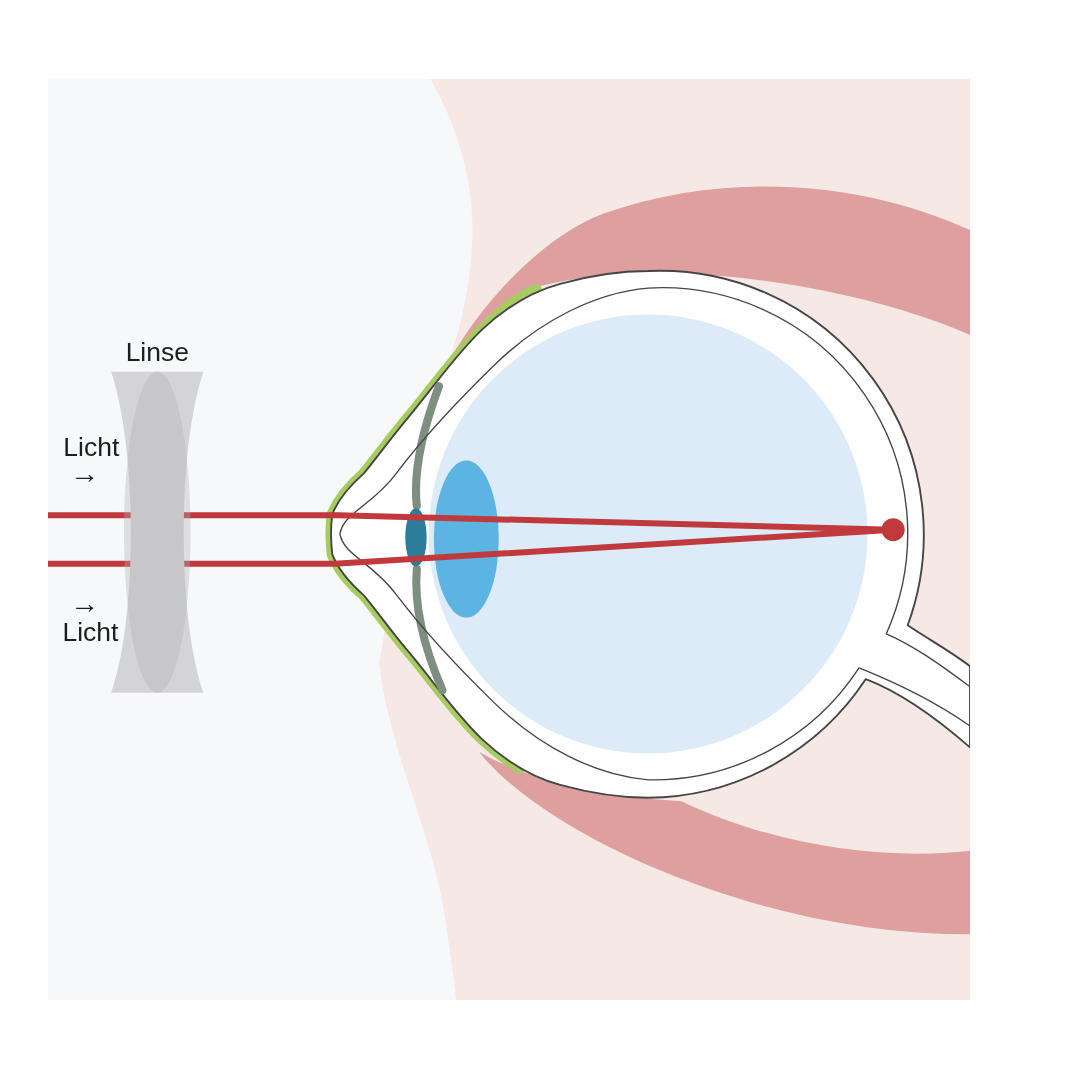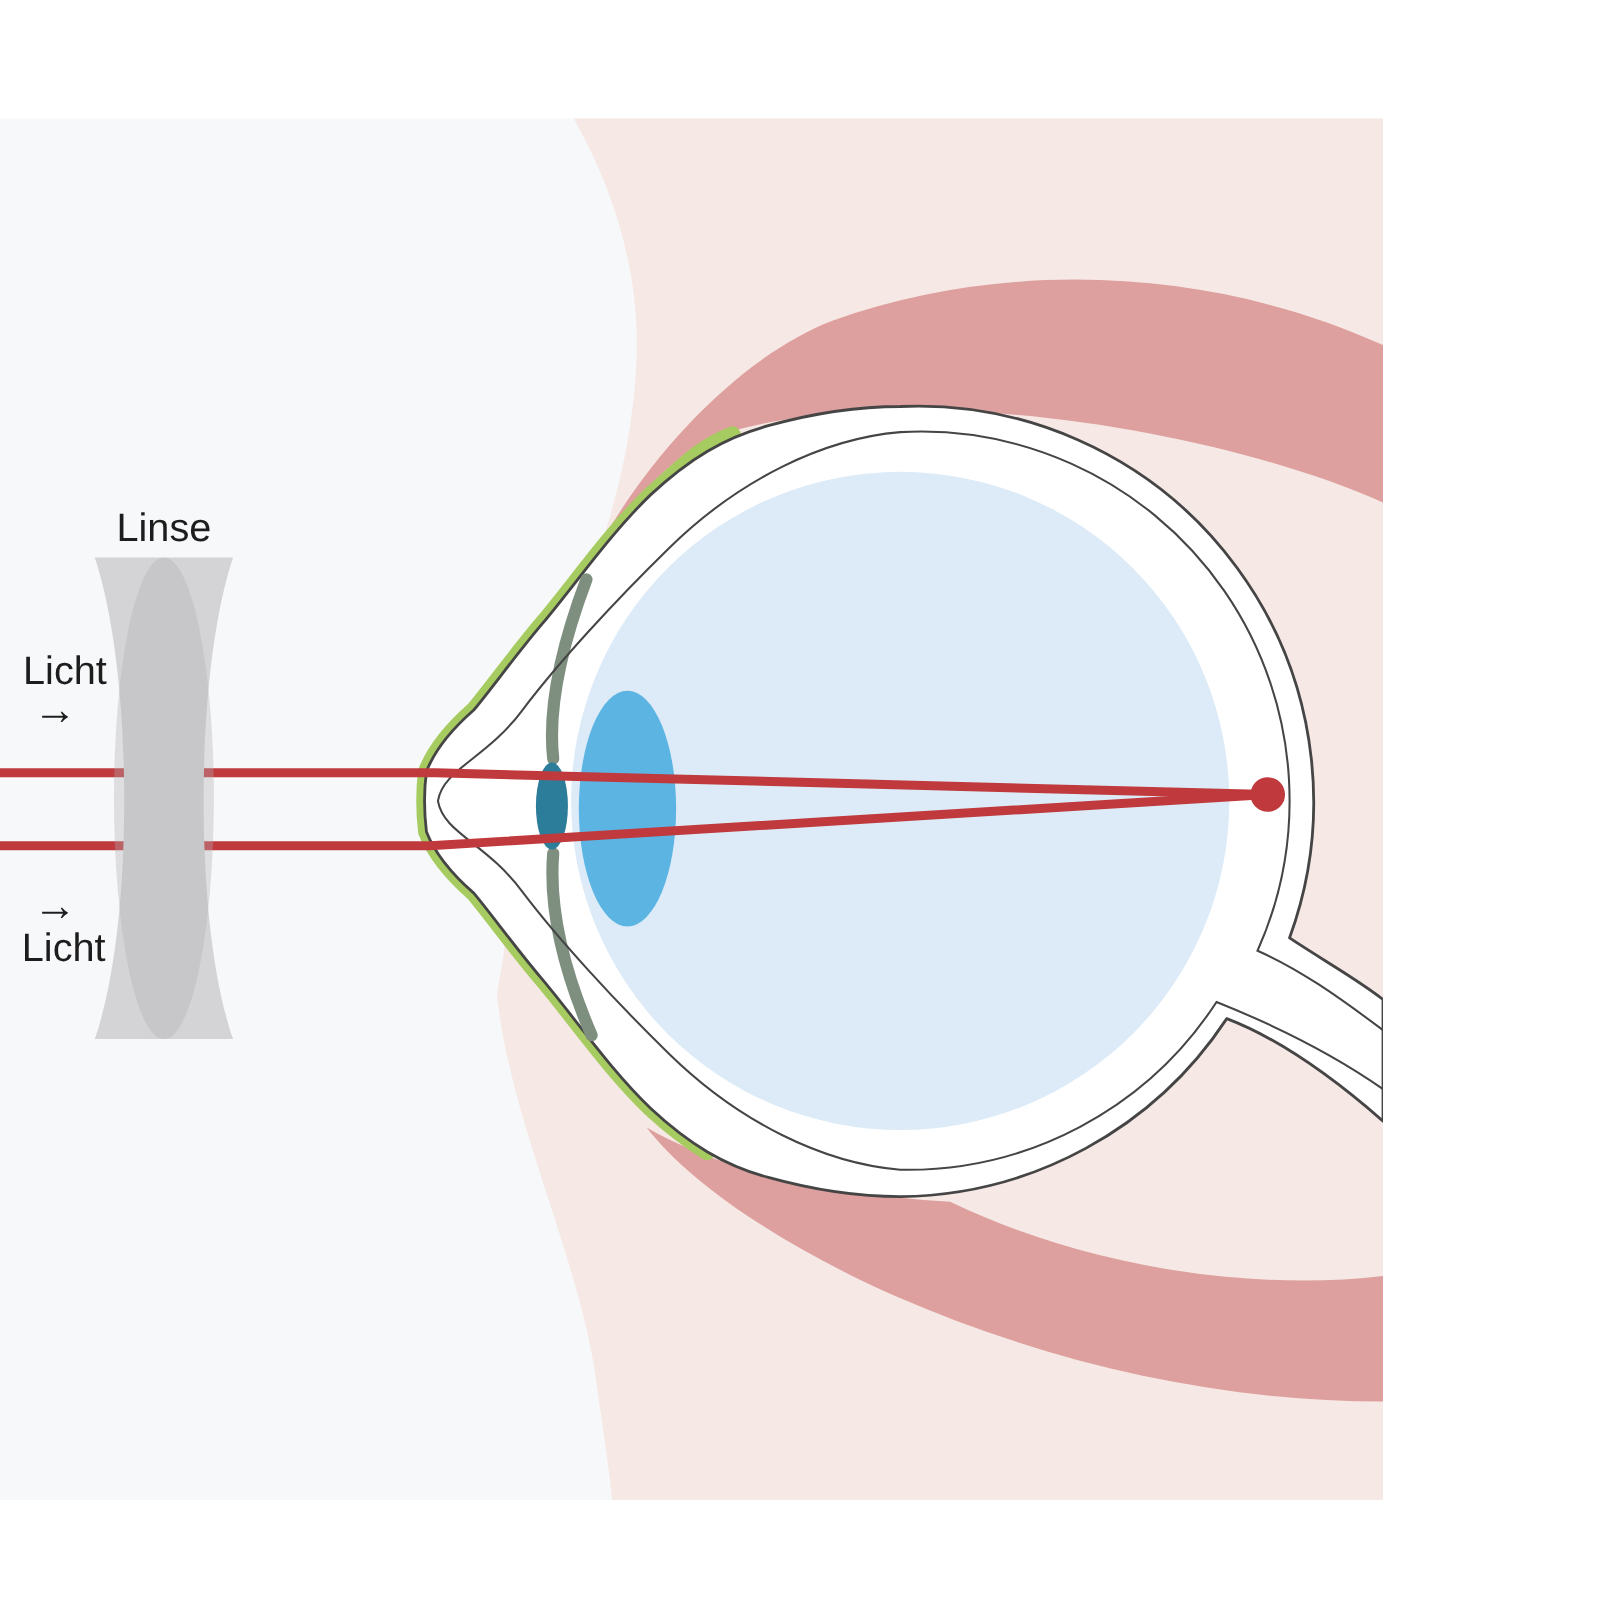--- a/index.html
+++ b/index.html
@@ -1,20 +1,21 @@
 <!DOCTYPE html>
 <html><head>
 <meta charset="utf-8">
 <style>
   html,body{margin:0;padding:0;background:#ffffff;}
   .stage{
     position:relative;
     width:922px;height:1079px;
     overflow:hidden;
     font-family:"Liberation Sans", sans-serif;
+    padding-left:48px;
   }
   svg{display:block;width:100%;height:100%;}
   text{font-family:"Liberation Sans", sans-serif;}
   .label{font-size:31px;}
   .arrow{font-size:34px;}
 </style>
 </head>
 <body>
 
 <div class="stage">

